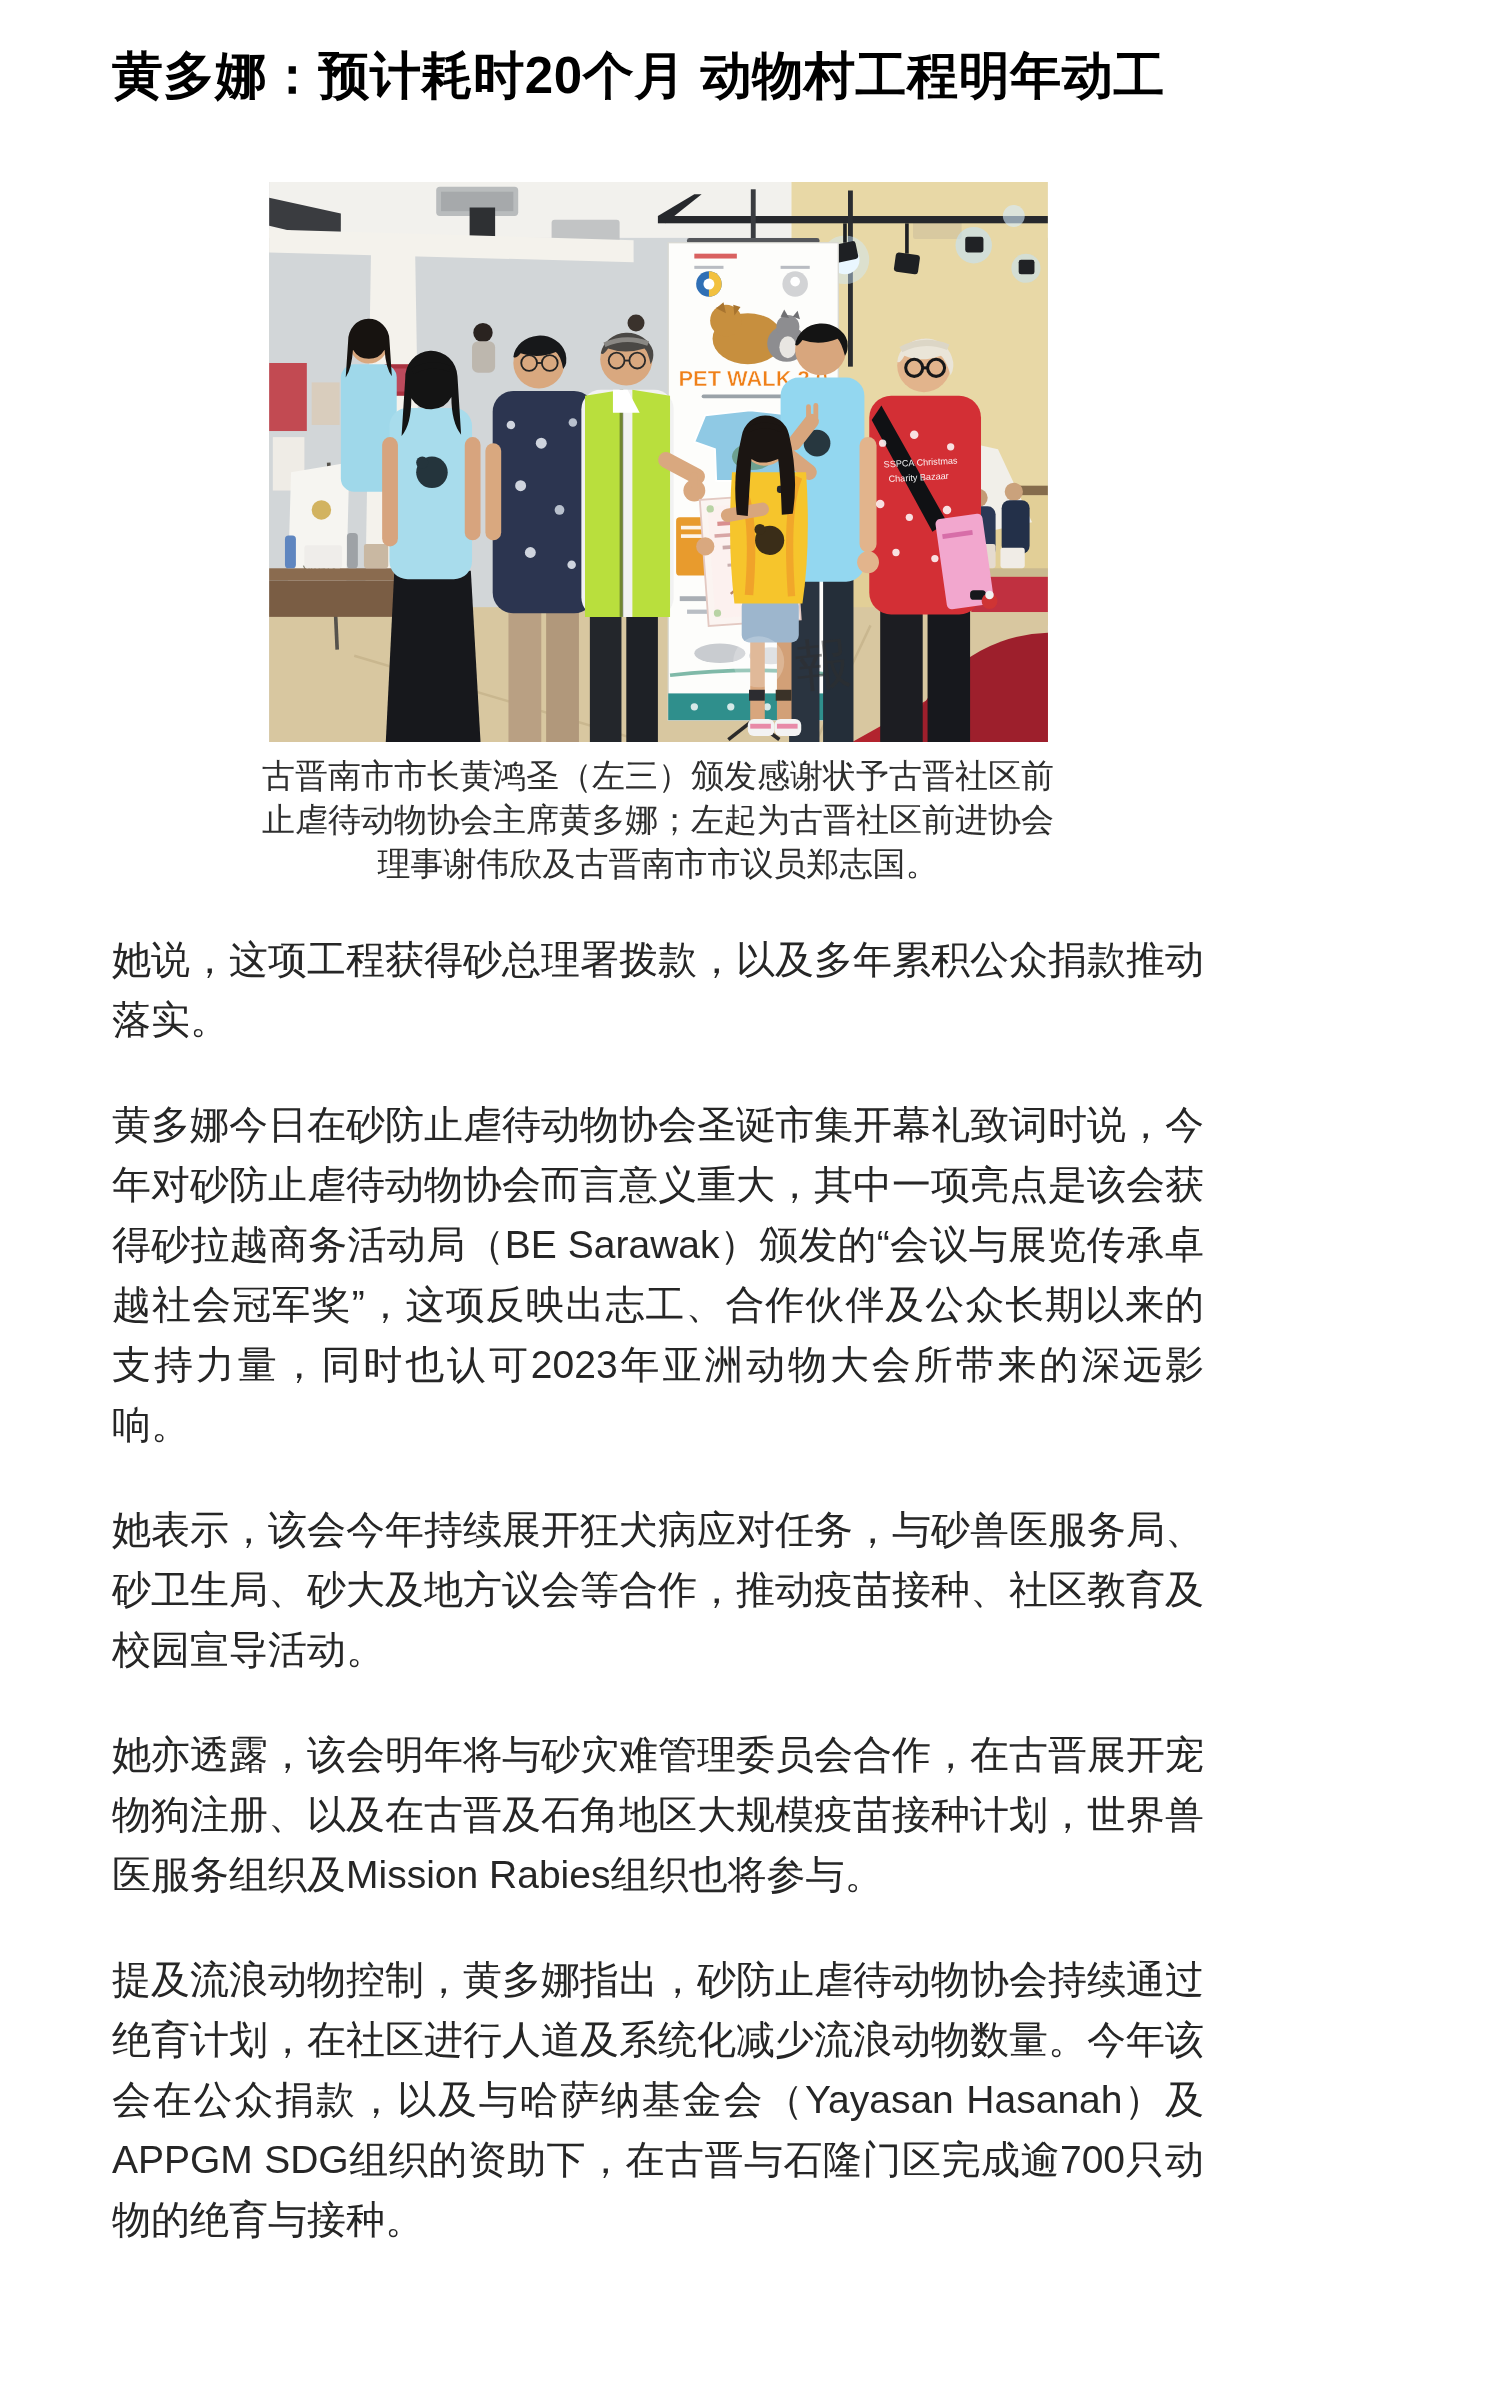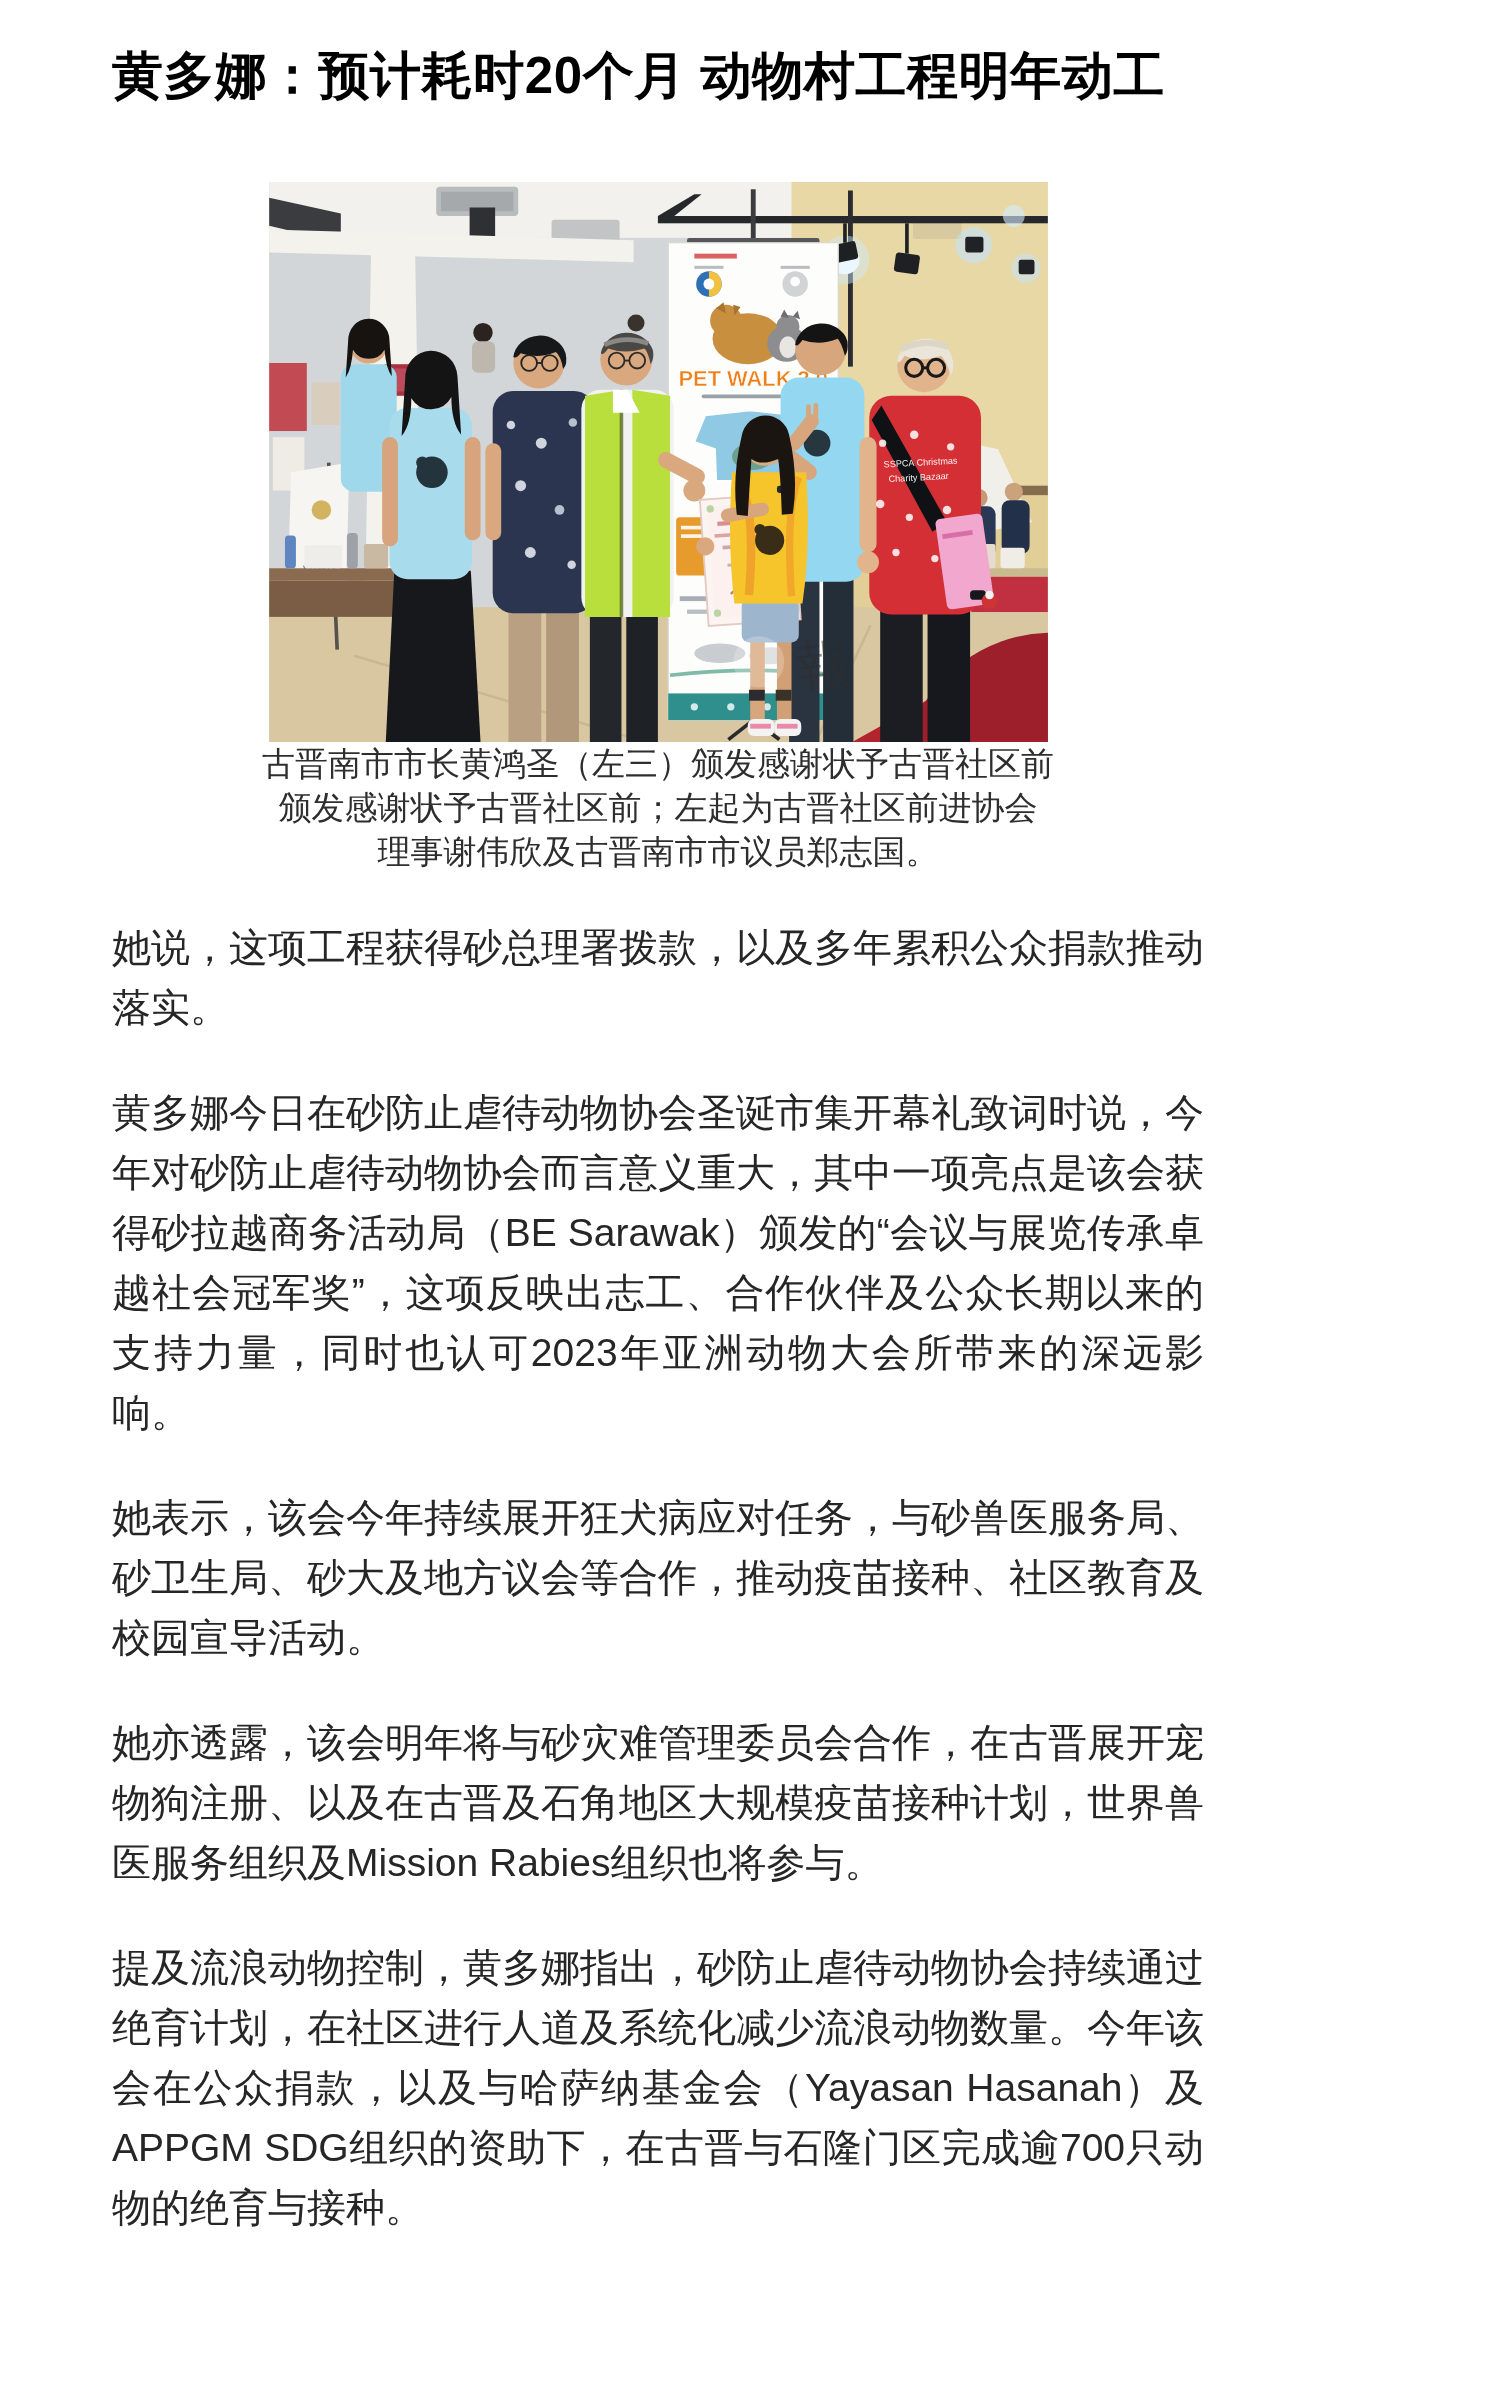--- a/index.html
+++ b/index.html
@@ -4,21 +4,21 @@
 <style>
   html,body{margin:0;padding:0;background:#ffffff;}
   body{font-family:"Liberation Sans","DejaVu Sans",sans-serif;}
   .page{width:1316px;min-height:2401px;background:#fff;box-sizing:border-box;
         padding:43px 112px 27px 112px;overflow:hidden;}
   h1.headline{font-size:51px;line-height:1.3;font-weight:700;color:#000;
         margin:0;letter-spacing:0.6px;}
   figure.article-figure{margin:73px 0 0 0;padding:0;}
   .photo-frame{width:779px;height:560px;margin:0 auto;overflow:hidden;background:#d9d9d9;}
   .photo-frame svg{display:block;}
-  figcaption.photo-caption{text-align:center;font-size:33px;
+  figcaption.photo-caption{margin-top:12px;text-align:center;font-size:33px;
         line-height:44px;color:#2e2e2e;}
   figcaption.photo-caption span{display:block;}
   .article-body{margin-top:44px;font-size:39px;line-height:60px;color:#262626;}
   .article-body p{margin:0 0 45px 0;text-align:justify;}
   .article-body p.extra-gap{margin-top:36px;}
   a.inline-link{color:#95783e;text-decoration:underline;
         text-decoration-thickness:2.4px;text-underline-offset:8px;}
 </style>
 </head>
 <body>
@@ -321,21 +321,21 @@
 
         <g>
           <circle cx="806" cy="790" r="42" fill="#ffffff" opacity="0.22"></circle>
           <text x="870" y="830" font-size="92" fill="#2e2e2e" opacity="0.5" transform="rotate(-6 870 830)">報</text>
         </g>
       </svg>
     </div>
 
     <figcaption class="photo-caption">
       <span>古晋南市市长黄鸿圣（左三）颁发感谢状予古晋社区前</span>
-      <span>颁发感谢状予古晋社区前；左起为古晋社区前进协会</span>
+      <span>止虐待动物协会主席黄多娜；左起为古晋社区前进协会</span>
       <span>理事谢伟欣及古晋南市市议员郑志国。</span>
     </figcaption>
   </figure>
 
   <div class="article-body" id="article-body">
       <p><span>她说，这项工程获得砂总理署拨款，以及多年累积公众捐款推动落实。</span></p>
       <p class="extra-gap"><span>黄多娜今日在砂防止虐待动物协会圣诞市集开幕礼致词时说，今年对砂防止虐待动物协会而言意义重大，其中一项亮点是该会获得砂拉越商务活动局（BE Sarawak）颁发的“会议与展览传承卓越社会冠军奖”，这项反映出志工、合作伙伴及公众长期以来的支持力量，同时也认可2023年亚洲动物大会所带来的深远影响。</span></p>
       <p><span>她表示，该会今年持续展开狂犬病应对任务，与砂兽医服务局、砂卫生局、砂大及地方议会等合作，推动疫苗接种、社区教育及校园宣导活动。</span></p>
       <p><span>她亦透露，该会明年将与砂灾难管理委员会合作，在古晋展开宠物狗注册、以及在古晋及石角地区大规模疫苗接种计划，世界兽医服务组织及Mission Rabies组织也将参与。</span></p>
       <p><span>提及流浪动物控制，黄多娜指出，砂防止虐待动物协会持续通过绝育计划，在社区进行人道及系统化减少流浪动物数量。今年该会在公众捐款，以及与哈萨纳基金会（Yayasan Hasanah）及APPGM SDG组织的资助下，在古晋与石隆门区完成逾700只动物的绝育与接种。</span></p>

